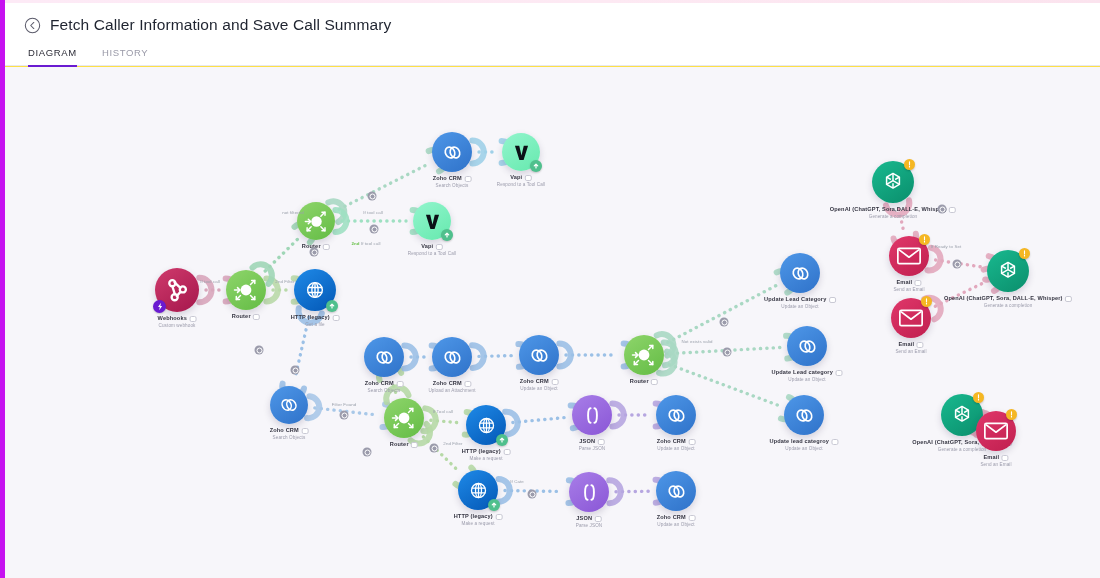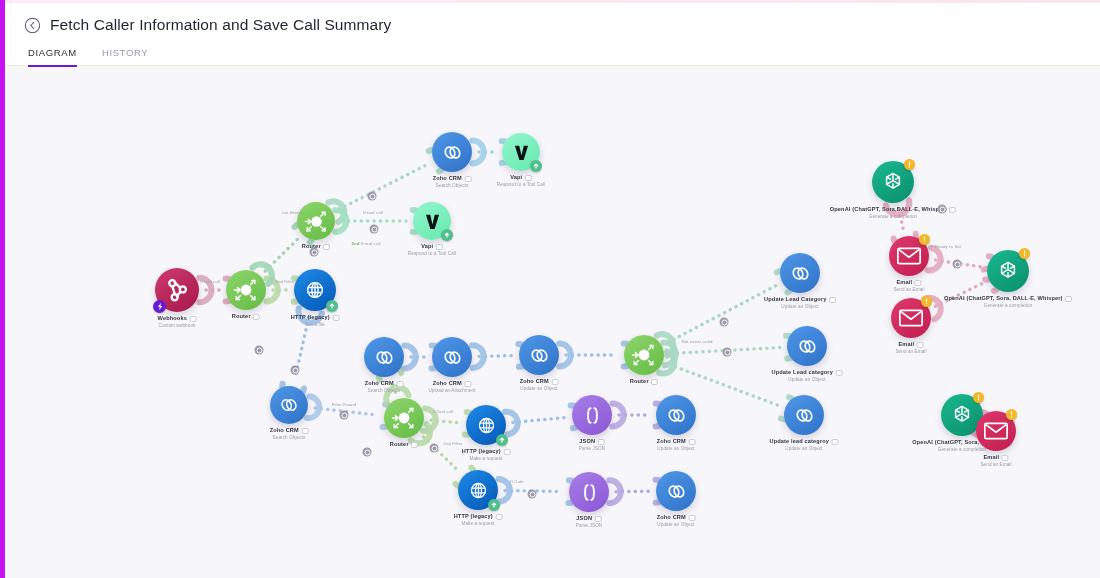--- a/index.html
+++ b/index.html
@@ -2,21 +2,21 @@
 <html><head>
 <meta charset="utf-8">
 <style>
   * { box-sizing: border-box; margin: 0; padding: 0; }
   html, body {
     width: 1100px; height: 578px;
     font-family: "Liberation Sans", sans-serif;
     background: #ffffff;
     overflow: hidden;
   }
-  #app { position: relative; width: 1100px; height: 578px; background:#fef9c3; }
+  #app { position: relative; width: 1100px; height: 578px; background:#fde047; }
 
   
   .left-strip {
     position: absolute; left: 0; top: 0; width: 5px; height: 578px;
     background: #c611f0;
   }
   .top-hair {
     position: absolute; left: 5px; top: 0; width: 1095px; height: 3px;
     background: linear-gradient(90deg,#fdeaf6 0%, #fde9f3 55%, #fbe3ee 100%);
   }

